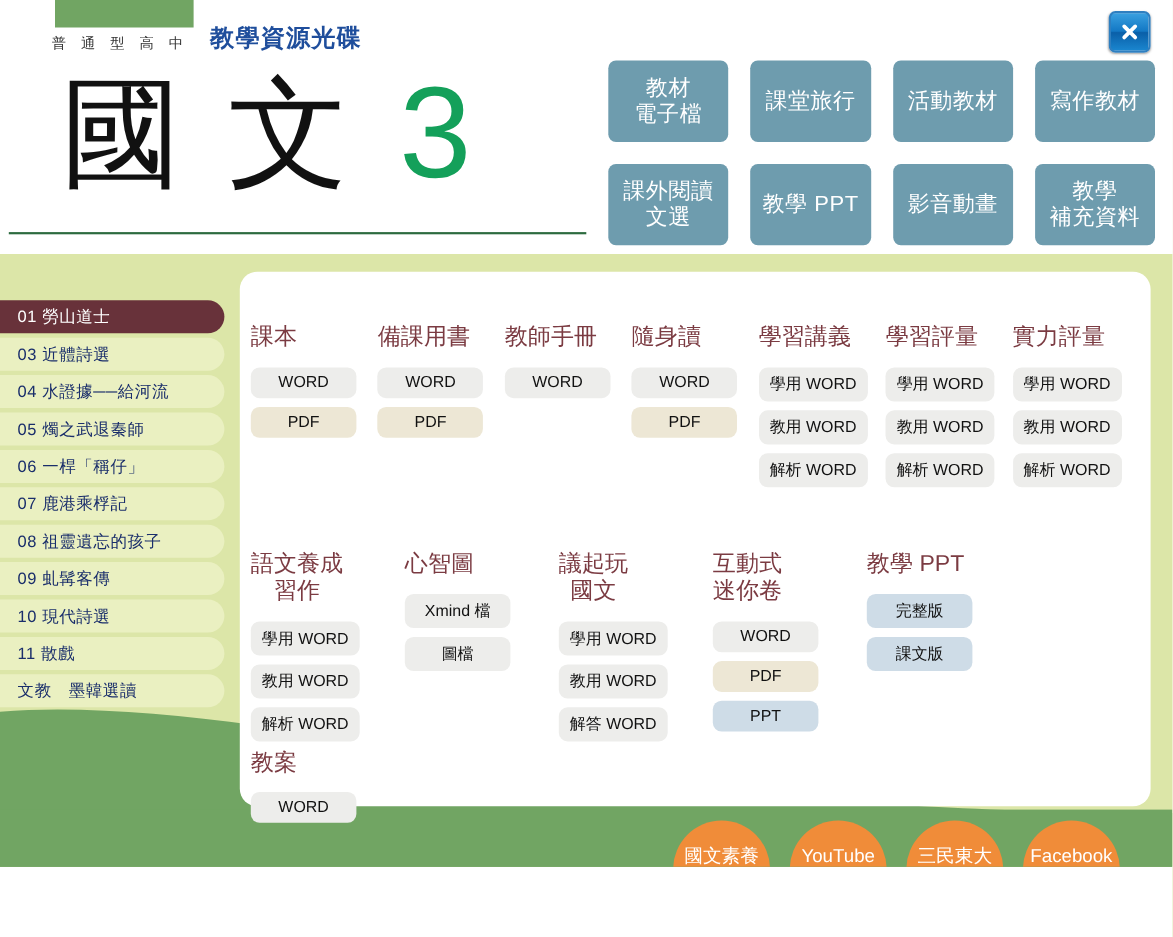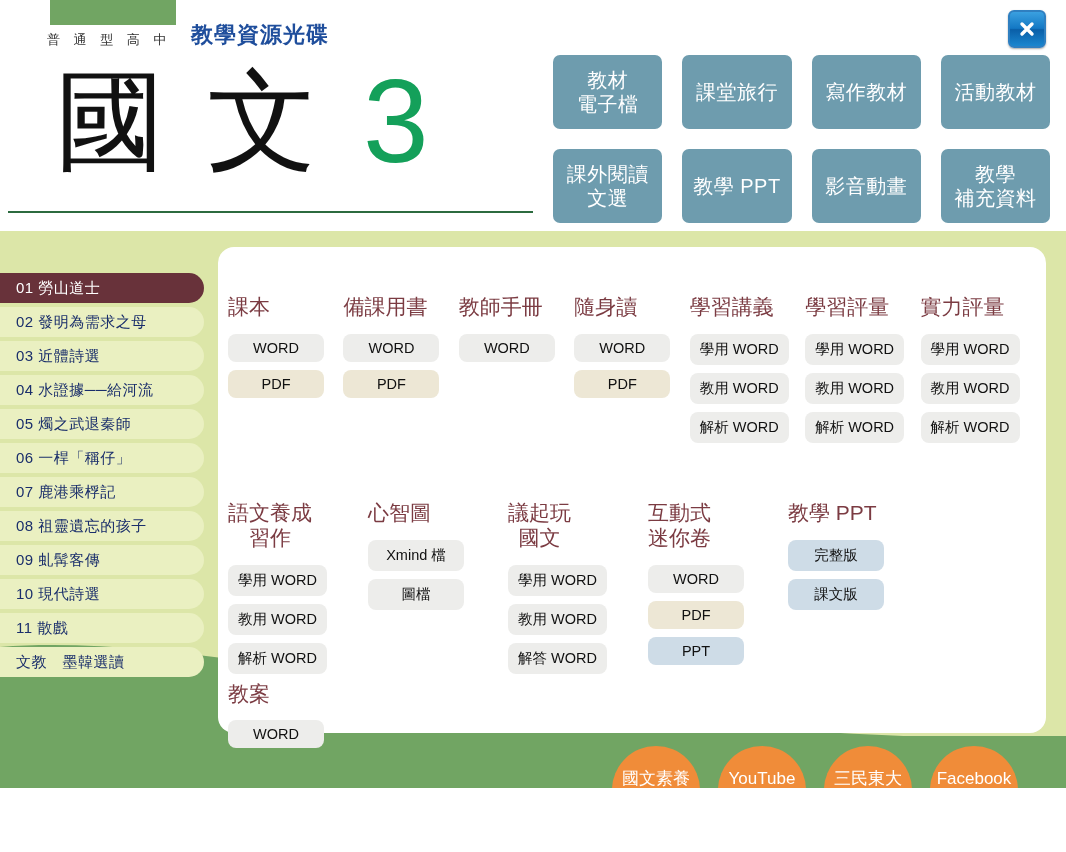--- a/index.html
+++ b/index.html
@@ -97,24 +97,24 @@
     </div>
 
     <div class="topnav" id="topnav">
         <div class="navbtn">
           <span>教材<br>電子檔</span>
         </div>
         <div class="navbtn">
           <span>課堂旅行</span>
         </div>
         <div class="navbtn">
+          <span>活動教材</span>
+        </div>
+        <div class="navbtn">
           <span>寫作教材</span>
-        </div>
-        <div class="navbtn">
-          <span>活動教材</span>
         </div>
         <div class="navbtn">
           <span>課外閱讀<br>文選</span>
         </div>
         <div class="navbtn">
           <span>教學 PPT</span>
         </div>
         <div class="navbtn">
           <span>影音動畫</span>
         </div>
@@ -130,23 +130,20 @@
       <rect x="0" y="0" width="1066" height="621" fill="#DCE6A8"></rect>
       <path d="M0 416 C 180 402, 420 468, 700 492 C 860 506, 980 508, 1066 508 L1066 621 L0 621 Z" fill="#71A563"></path>
       <rect x="0" y="505" width="1066" height="116" fill="#71A563"></rect>
     </svg>
 
     <div class="sidebar" id="sidebar">
         <div class="side-item active">
           <span>01 勞山道士</span>
         </div>
         <div class="side-item">
-          <span>02 發明為需求之母</span>
-        </div>
-        <div class="side-item">
           <span>03 近體詩選</span>
         </div>
         <div class="side-item">
           <span>04 水證據──給河流</span>
         </div>
         <div class="side-item">
           <span>05 燭之武退秦師</span>
         </div>
         <div class="side-item">
           <span>06 一桿「稱仔」</span>

